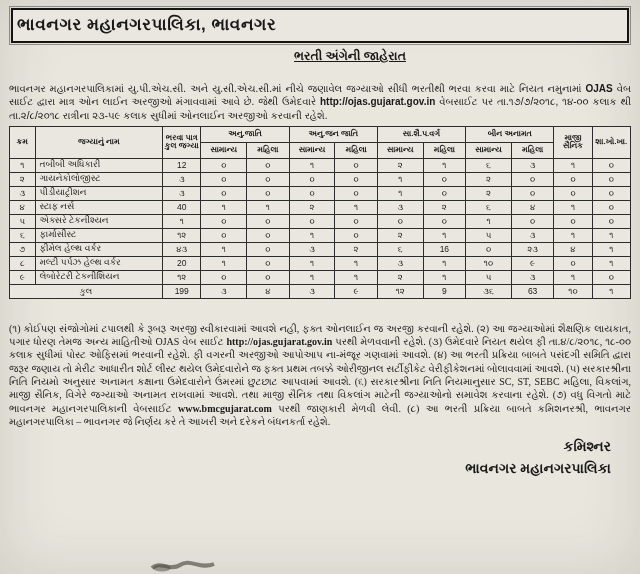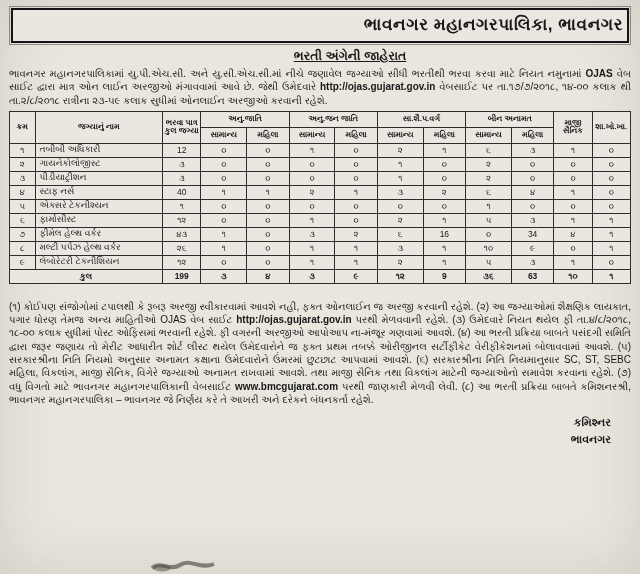--- a/index.html
+++ b/index.html
@@ -14,44 +14,44 @@
     box-sizing:border-box;width:640px;height:574px;
     padding:7px 9px 4px 9px;position:relative;
     box-shadow:inset 0 0 60px rgba(60,55,45,.14);
     overflow:hidden;
   }
   .header-box{
     border:2px solid #141414;
     outline:1px solid rgba(40,40,40,.45);
     outline-offset:1px;
     background:#eae7e0;
-    text-align:right;
+    text-align:left;
     padding:5px 4px 6px 4px;
     margin:1px 2px 6px 2px;
   }
   .page-title{font-size:17px;font-weight:bold;letter-spacing:.5px;}
   .subtitle{
     text-align:center;font-weight:bold;font-size:12.5px;
-    text-decoration:underline;margin:2px 0 3px 60px;
+    text-decoration:underline;margin:2px 0 18px 60px;font-family:Liberation Serif, serif;
   }
   .para{font-size:10px;line-height:1.33;text-align:justify;}
   .b{font-weight:bold;}
   table{width:100%;border-collapse:collapse;margin-top:4px;background:#eae7e0;}
   th,td{
     border:1px solid #2c2c2c;
     font-size:8.5px;padding:0 2px;text-align:center;
     height:13px;line-height:1.1;
   }
   th{font-size:8px;font-weight:bold;padding:1px 1px;}
   td.name{text-align:left;font-size:9px;padding-left:4px;}
-  tr.total td{font-weight:bold;}
-  .terms{margin-top:16px;}
+  tr.total td{font-weight:normal;}
+  .terms{margin-top:23px;font-family:Liberation Serif, serif;}
   .sig{
     text-align:right;margin-top:8px;padding-right:20px;
-    font-weight:bold;font-size:11px;line-height:1.55;
+    font-weight:bold;font-size:14px;line-height:1.55;
   }
   .ink-smudge{position:absolute;left:148px;bottom:0px;opacity:.8;}
 </style>
 </head>
 <body>
 
 <div class="page">
 
   <div class="header-box">
     <div class="page-title">ભાવનગર મહાનગરપાલિકા, ભાવનગર</div>
@@ -202,29 +202,29 @@
           <td>૭</td>
           <td class="name">ફીમેલ હેલ્થ વર્કર</td>
           <td>૪૩</td>
           <td>૧</td>
           <td>૦</td>
           <td>૩</td>
           <td>૨</td>
           <td>૬</td>
           <td>16</td>
           <td>૦</td>
-          <td>34</td>
+          <td>૨૩</td>
           <td>૪</td>
           <td>૧</td>
         </tr>
 
         <tr>
           <td>૮</td>
           <td class="name">મલ્ટી પર્પઝ હેલ્થ વર્કર</td>
-          <td>૨૬</td>
+          <td>20</td>
           <td>૧</td>
           <td>૦</td>
           <td>૧</td>
           <td>૧</td>
           <td>૩</td>
           <td>૧</td>
           <td>૧૦</td>
           <td>૯</td>
           <td>૦</td>
           <td>૧</td>
@@ -261,21 +261,21 @@
         <td>૧૦</td>
         <td>૧</td>
       </tr>
     </tfoot>
   </table>
 
   <div class="para terms"><span>(૧) કોઈપણ સંજોગોમાં ટપાલથી કે રૂબરૂ અરજી સ્વીકારવામાં આવશે નહી, ફક્ત ઓનલાઈન જ અરજી કરવાની રહેશે. (૨) આ જગ્યાઓમાં શૈક્ષણિક લાયકાત, પગાર ધોરણ તેમજ અન્ય માહિતીઓ OJAS વેબ સાઈટ </span><span class="b">http://ojas.gujarat.gov.in</span><span> પરથી મેળવવાની રહેશે. (૩) ઉમેદવારે નિયત થયેલ ફી તા.૪/૮/૨૦૧૮, ૧૮-૦૦ કલાક સુધીમાં પોસ્ટ ઓફિસમાં ભરવાની રહેશે. ફી વગરની અરજીઓ આપોઆપ ના-મંજૂર ગણવામાં આવશે. (૪) આ ભરતી પ્રક્રિયા બાબતે પસંદગી સમિતિ દ્વારા જરૂર જણાય તો મેરીટ આધારીત શોર્ટ લીસ્ટ થયેલ ઉમેદવારોને જ ફક્ત પ્રથમ તબક્કે ઓરીજીનલ સર્ટીફીકેટ વેરીફીકેશનમાં બોલાવવામાં આવશે. (૫) સરકારશ્રીના નિતિ નિયમો અનુસાર અનામત કક્ષાના ઉમેદવારોને ઉંમરમાં છુટછાટ આપવામાં આવશે. (૬) સરકારશ્રીના નિતિ નિયમાનુસાર SC, ST, SEBC મહિલા, વિકલાંગ, માજી સૈનિક, વિગેરે જગ્યાઓ અનામત રાખવામાં આવશે. તથા માજી સૈનિક તથા વિકલાંગ માટેની જગ્યાઓનો સમાવેશ કરવાના રહેશે. (૭) વધુ વિગતો માટે ભાવનગર મહાનગરપાલિકાની વેબસાઈટ </span><span class="b">www.bmcgujarat.com</span><span> પરથી જાણકારી મેળવી લેવી. (૮) આ ભરતી પ્રક્રિયા બાબતે કમિશનરશ્રી, ભાવનગર મહાનગરપાલિકા – ભાવનગર જે નિર્ણય કરે તે આખરી અને દરેકને બંધનકર્તા રહેશે.</span></div>
 
   <div class="sig">
     <div>કમિશ્નર</div>
-    <div>ભાવનગર</div>
+    <div>ભાવનગર મહાનગરપાલિકા</div>
   </div>
 
   <svg class="ink-smudge" width="70" height="18" viewBox="0 0 70 18">
     <path d="M4 12 C 12 4, 22 16, 32 9 S 52 14, 66 8" stroke="#2a2620" stroke-width="4" fill="none" opacity="0.65"></path>
     <ellipse cx="14" cy="12" rx="9" ry="3.5" fill="#2a2620" opacity="0.5"></ellipse>
   </svg>
 
 </div>
 
 </body></html>

